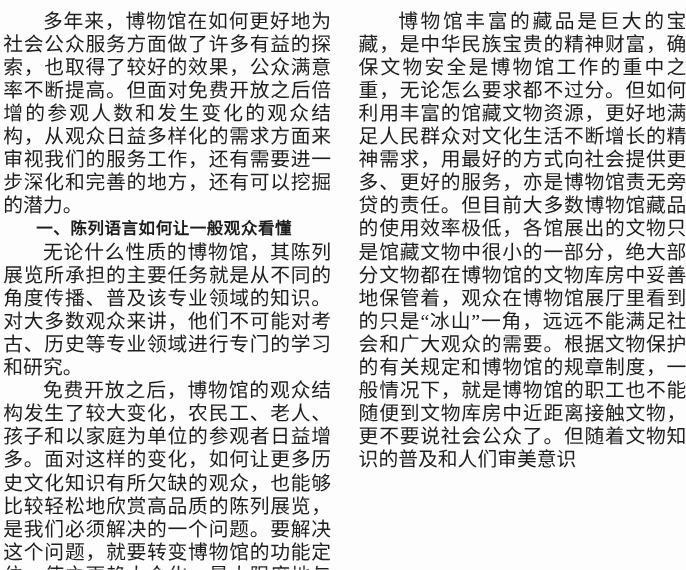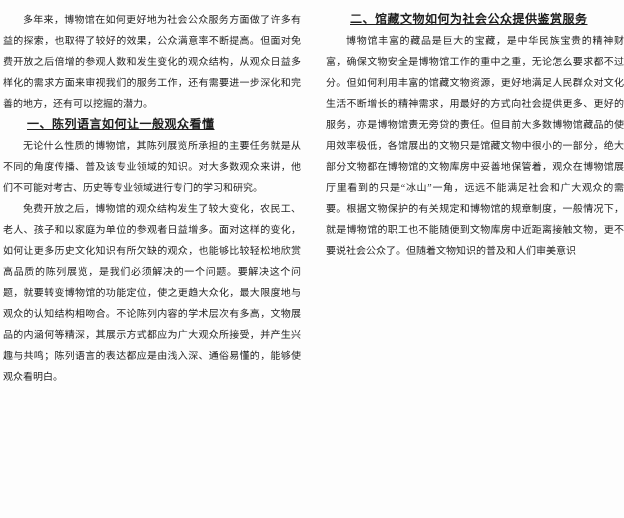--- a/index.html
+++ b/index.html
@@ -20,45 +20,43 @@
     color: #1e1e1e;
   }
   .column {
     width: 298px;
     flex: 0 0 298px;
   }
   .column p, .column h2 {
     margin: 0;
     padding: 0;
     font-family: "Liberation Serif", "DejaVu Serif", serif;
-    font-size: 10px;
+    font-size: 18px;
     line-height: 21px;
     text-align: justify;
     text-justify: inter-character;
     word-break: break-all;
     overflow-wrap: anywhere;
   }
   .column .indent { text-indent: 2em; }
   .column .no-indent { text-indent: 0; }
   .column h2.heading {
     font-family: "Liberation Sans", "DejaVu Sans", sans-serif;
     font-weight: 700;
-    font-size: 12px;
+    font-size: 15px;
     text-align: left;
     letter-spacing: 0.5px;
-    text-decoration: underline;
   }
 </style>
 </head>
 <body>
 
 <div class="page">
   <div class="column">
       <p class="paragraph indent">多年来，博物馆在如何更好地为社会公众服务方面做了许多有益的探索，也取得了较好的效果，公众满意率不断提高。但面对免费开放之后倍增的参观人数和发生变化的观众结构，从观众日益多样化的需求方面来审视我们的服务工作，还有需要进一步深化和完善的地方，还有可以挖掘的潜力。</p>
       <h2 class="heading indent">一、陈列语言如何让一般观众看懂</h2>
       <p class="paragraph indent">无论什么性质的博物馆，其陈列展览所承担的主要任务就是从不同的角度传播、普及该专业领域的知识。对大多数观众来讲，他们不可能对考古、历史等专业领域进行专门的学习和研究。</p>
       <p class="paragraph indent">免费开放之后，博物馆的观众结构发生了较大变化，农民工、老人、孩子和以家庭为单位的参观者日益增多。面对这样的变化，如何让更多历史文化知识有所欠缺的观众，也能够比较轻松地欣赏高品质的陈列展览，是我们必须解决的一个问题。要解决这个问题，就要转变博物馆的功能定位，使之更趋大众化，最大限度地与观众的认知结构相吻合。不论陈列内容的学术层次有多高，文物展品的内涵何等精深，其展示方式都应为广大观众所接受，并产生兴趣与共鸣；陈列语言的表达都应是由浅入深、通俗易懂的，能够使观众看明白。</p>
     </div>
   <div class="column">
-      <h2 class="heading indent">二、馆藏文物如何为社会公众提供鉴赏服务</h2>
       <p class="paragraph indent">博物馆丰富的藏品是巨大的宝藏，是中华民族宝贵的精神财富，确保文物安全是博物馆工作的重中之重，无论怎么要求都不过分。但如何利用丰富的馆藏文物资源，更好地满足人民群众对文化生活不断增长的精神需求，用最好的方式向社会提供更多、更好的服务，亦是博物馆责无旁贷的责任。但目前大多数博物馆藏品的使用效率极低，各馆展出的文物只是馆藏文物中很小的一部分，绝大部分文物都在博物馆的文物库房中妥善地保管着，观众在博物馆展厅里看到的只是“冰山”一角，远远不能满足社会和广大观众的需要。根据文物保护的有关规定和博物馆的规章制度，一般情况下，就是博物馆的职工也不能随便到文物库房中近距离接触文物，更不要说社会公众了。但随着文物知识的普及和人们审美意识</p>
     </div>
 </div>
 
 </body></html>

